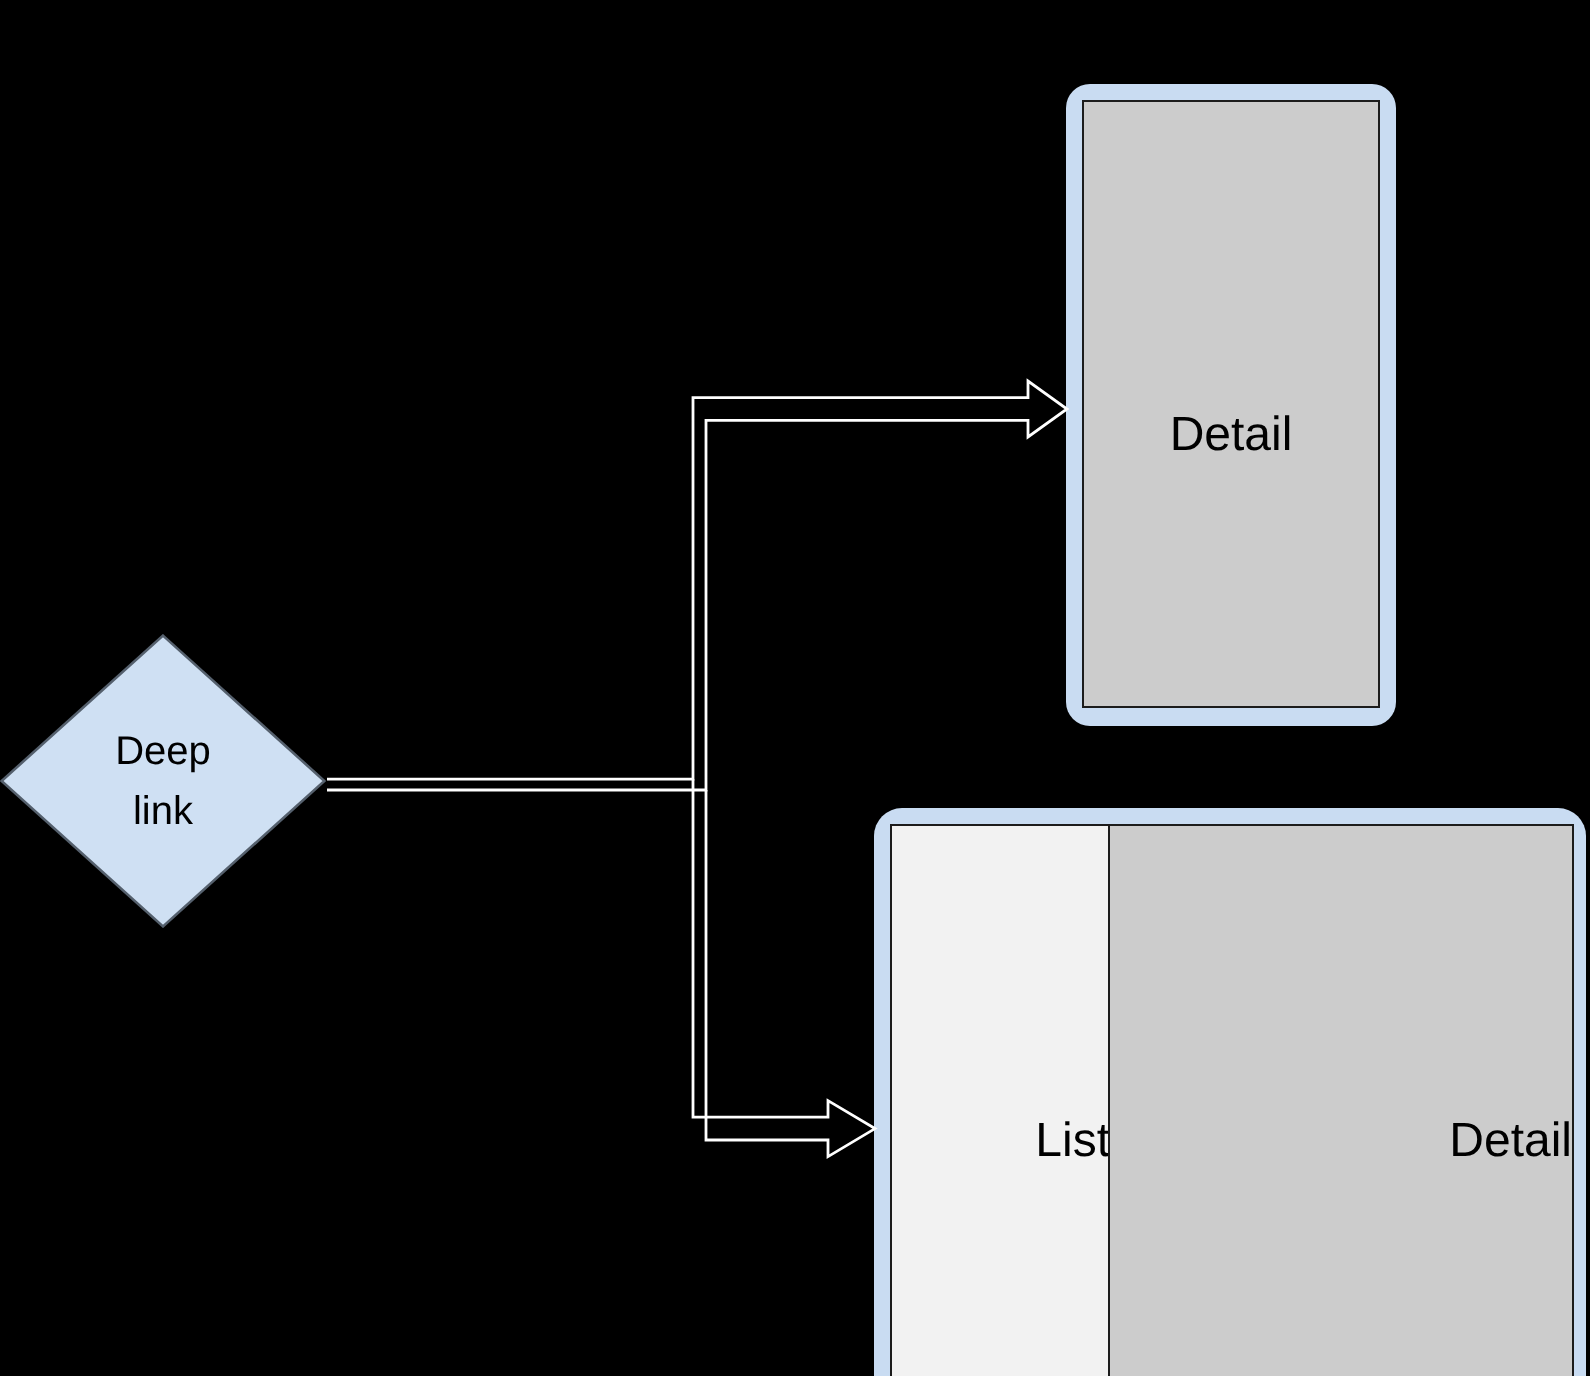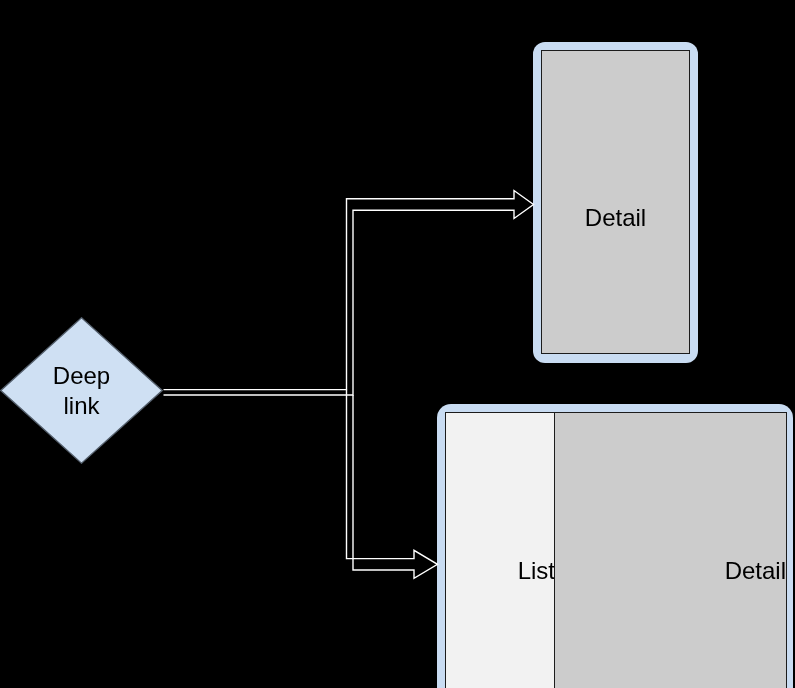--- a/index.html
+++ b/index.html
@@ -36,21 +36,21 @@
     position: absolute;
     left: 0;
     top: 0;
     width: 163px;
     height: 147px;
     display: flex;
     flex-direction: column;
     align-items: center;
     justify-content: center;
     color: #000000;
-    font-size: 24px;
+    font-size: 20px;
     line-height: 30px;
     letter-spacing: 0px;
     text-align: center;
     pointer-events: none;
   }
   .diamond-label span { display: block; }
 
   
   .frame {
     position: absolute;

